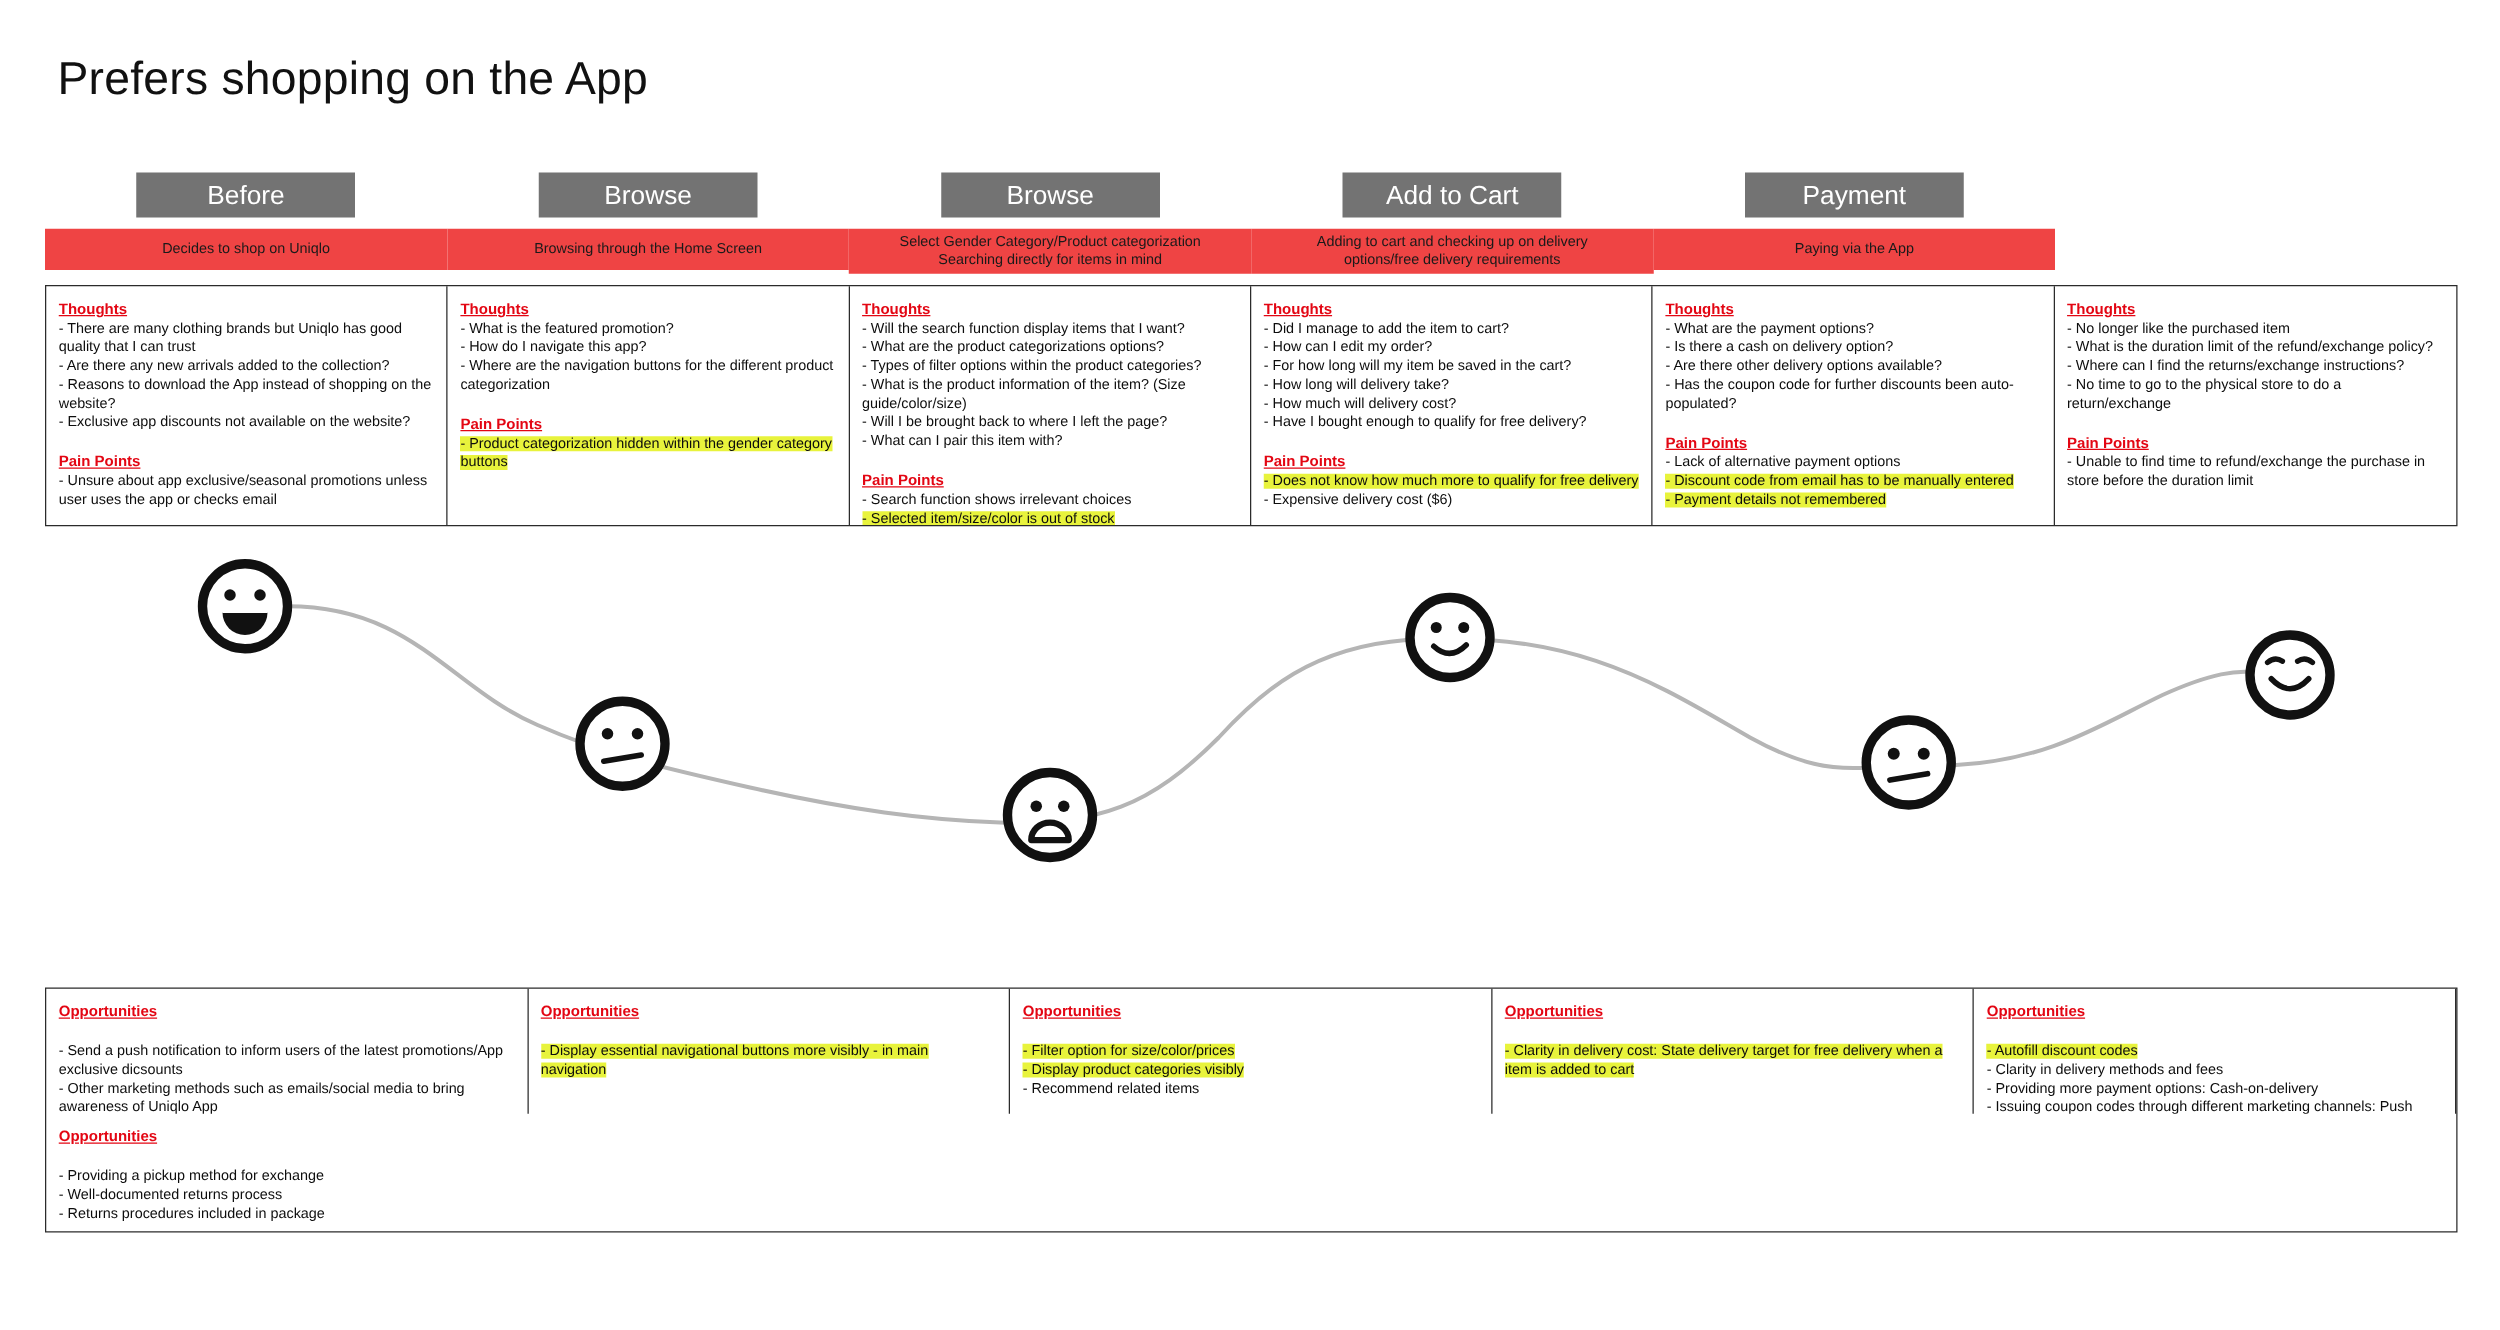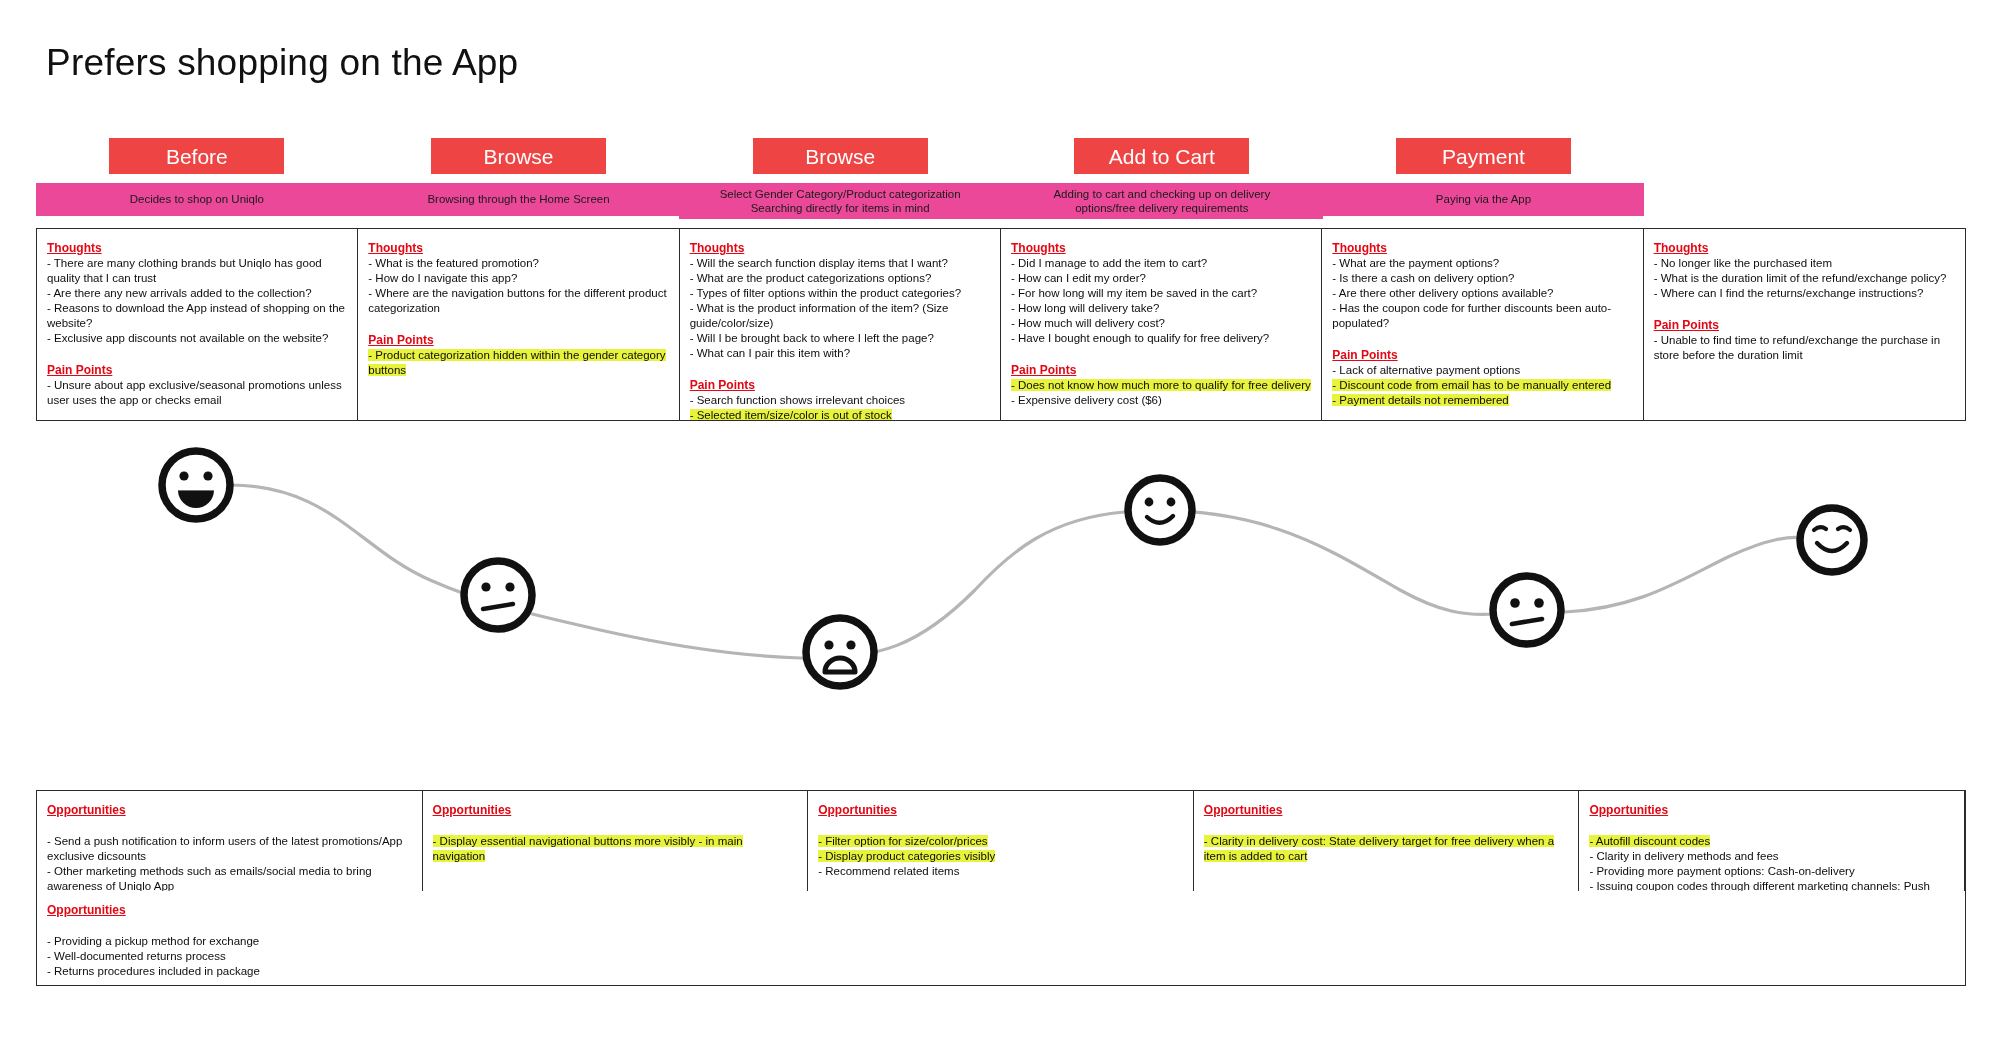--- a/index.html
+++ b/index.html
@@ -28,31 +28,31 @@
     width: 1930px;
   }
   .col-head-row { position: relative; height: 100px; }
   .stage {
     position: absolute;
     top: 0;
     width: 324px;
   }
   .stage-chip {
     height: 36px;
-    background: #ef4444;
+    background: #737373;
     color: #ffffff;
     display: flex; align-items: center; justify-content: center;
     font-size: 21px;
     line-height: 1;
     margin: 0 auto;
     width: 175px;
   }
   .stage-sub {
     margin-top: 9px;
-    background: #ec4899;
+    background: #ef4444;
     min-height: 33px;
     padding: 4px 6px;
     display: flex; align-items: center; justify-content: center;
     text-align: center;
     font-size: 11.5px;
     color: #1a1a1a;
     line-height: 1.22;
   }
 
   
@@ -220,20 +220,21 @@
           <li><span class="hl">- Discount code from email has to be manually entered</span></li>
           <li><span class="hl">- Payment details not remembered</span></li>
         </ul>
       </div>
       <div class="cell">
         <div><div class="sec-head">Thoughts</div></div>
         <ul class="lines">
           <li>- No longer like the purchased item</li>
           <li>- What is the duration limit of the refund/exchange policy?</li>
           <li>- Where can I find the returns/exchange instructions?</li>
+          <li>- No time to go to the physical store to do a return/exchange</li>
         </ul>
         <div class="sec-gap"></div>
         <div><div class="sec-head">Pain Points</div></div>
         <ul class="lines">
           <li>- Unable to find time to refund/exchange the purchase in store before the duration limit</li>
         </ul>
       </div>
     </div>
 
   <div class="curve-layer">

